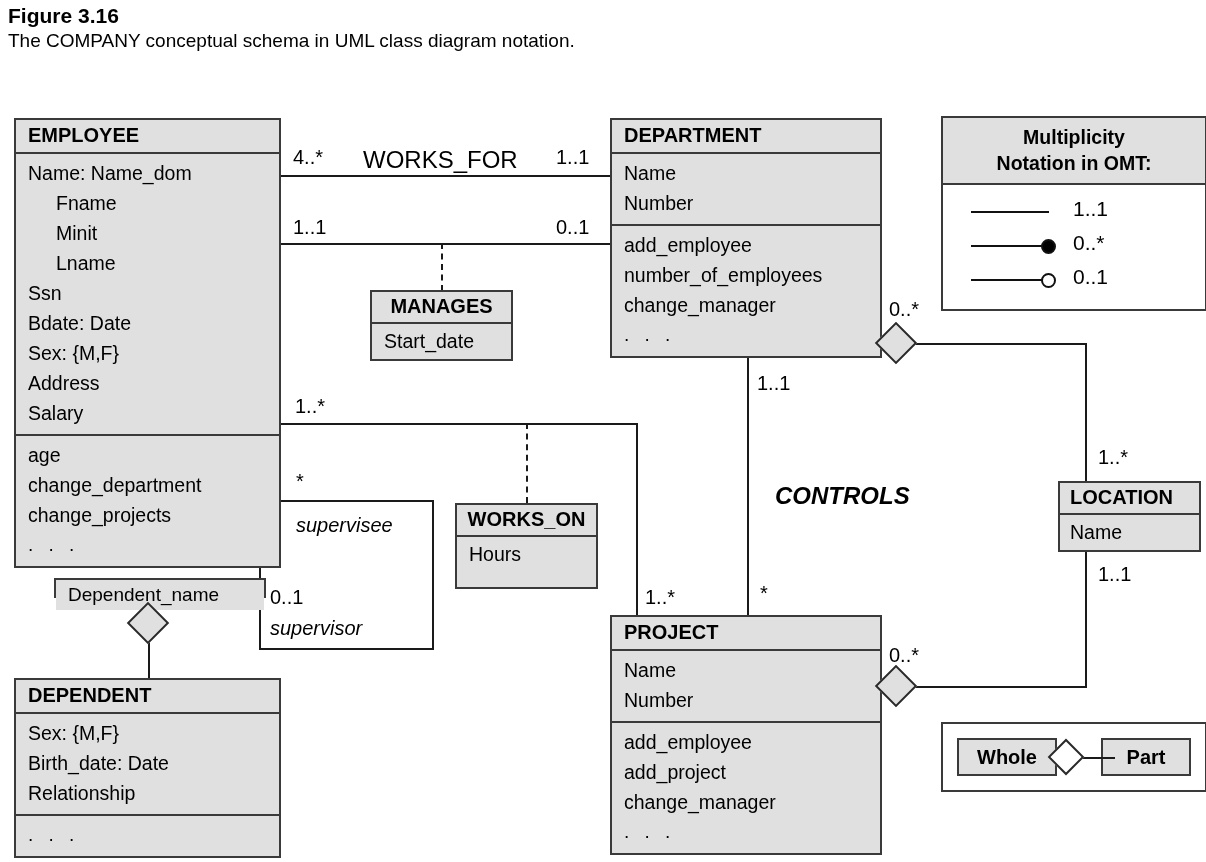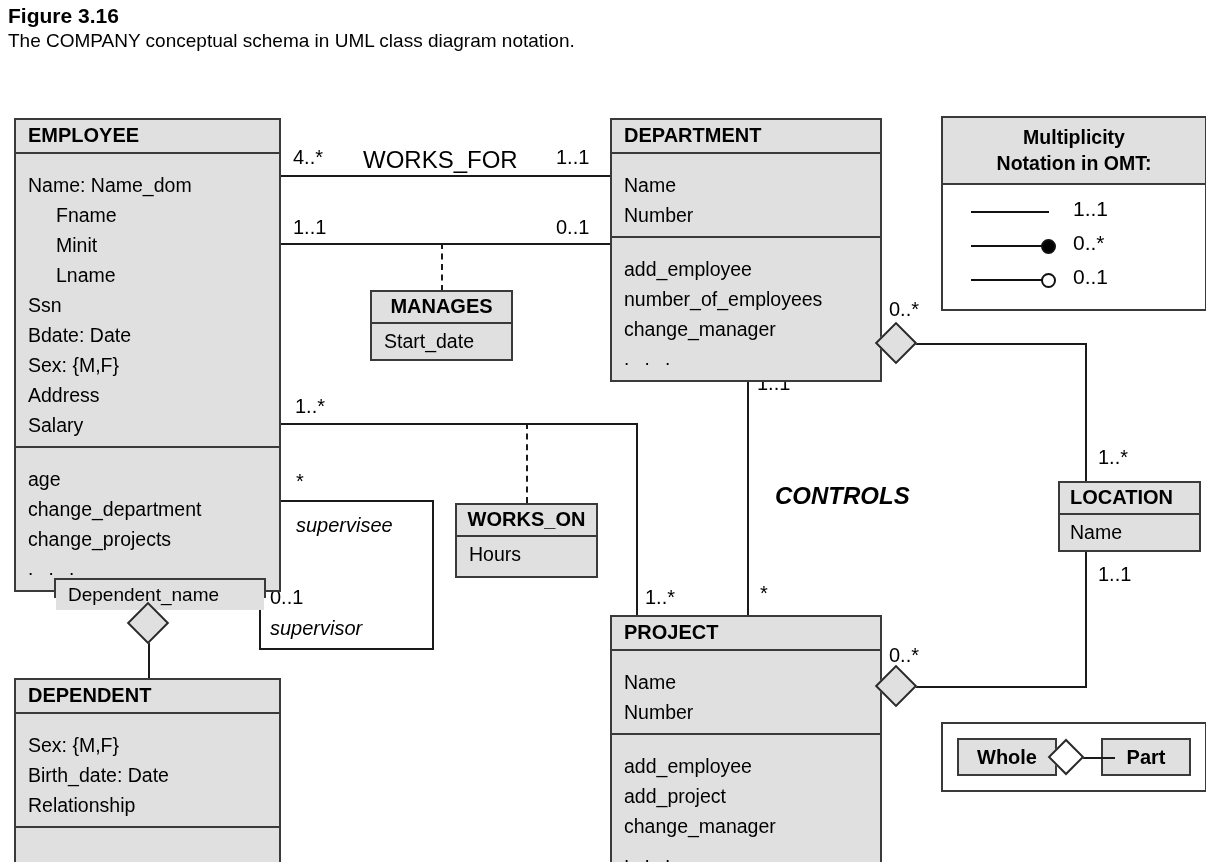--- a/index.html
+++ b/index.html
@@ -44,21 +44,21 @@
     box-sizing: border-box;
     font-size: 20px;
     font-weight: bold;
     padding: 4px 10px 5px 12px;
     border-bottom: 2px solid #3a3a3a;
     background: #e0e0e0;
     white-space: nowrap;
   }
   .cls .sect {
     box-sizing: border-box;
-    padding: 16px 10px 6px 12px;
+    padding: 4px 10px 6px 12px;
     background: #e0e0e0;
   }
   .cls .sect + .sect { border-top: 2px solid #3a3a3a; }
   .cls .row {
     font-size: 19.5px;
     line-height: 30px;
     white-space: nowrap;
   }
   .cls .row.ind { padding-left: 28px; }
   .cls .row.dots { letter-spacing: 5px; font-size: 19px; }
@@ -269,21 +269,21 @@
 
   <div class="cls" id="manages" style="left:370px; top:290px; width:143px;">
     <div class="hdr" style="text-align:center; padding:3px 6px 4px 6px;">MANAGES</div>
     <div class="sect" style="padding:3px 10px 4px 12px;">
       <div class="row" style="line-height:28px;">Start_date</div>
     </div>
   </div>
 
   <div class="cls" id="works-on" style="left:455px; top:503px; width:143px;">
     <div class="hdr" style="text-align:center; padding:3px 6px 4px 6px;">WORKS_ON</div>
-    <div class="sect" style="padding:3px 10px 8px 12px;">
+    <div class="sect" style="padding:3px 10px 19px 12px;">
       <div class="row" style="line-height:28px;">Hours</div>
     </div>
   </div>
 
   <div class="cls" id="department" style="left:610px; top:118px; width:272px;">
     <div class="hdr">DEPARTMENT</div>
     <div class="sect">
       <div class="row">Name</div>
       <div class="row">Number</div>
     </div>

